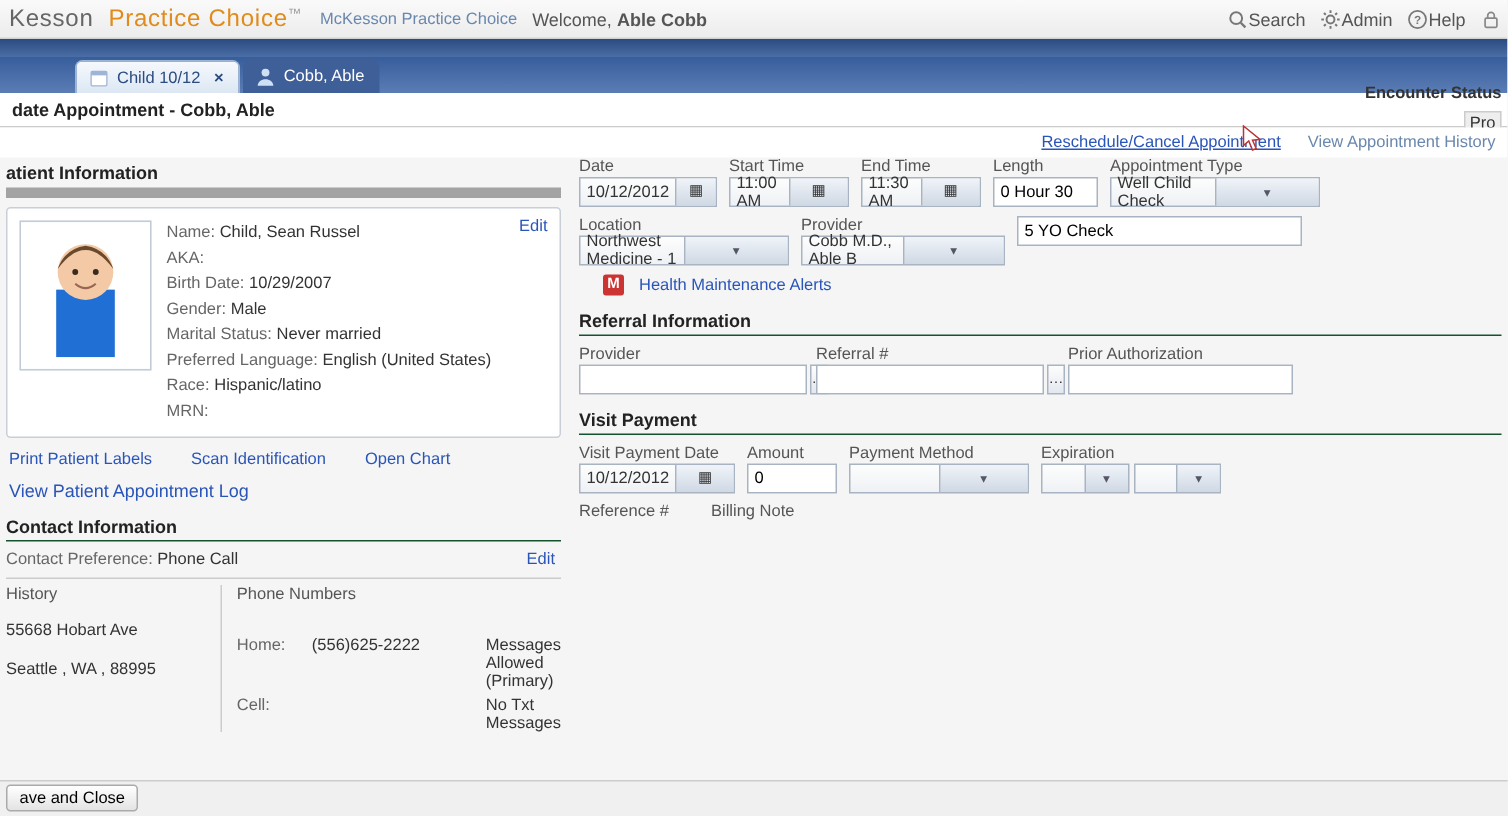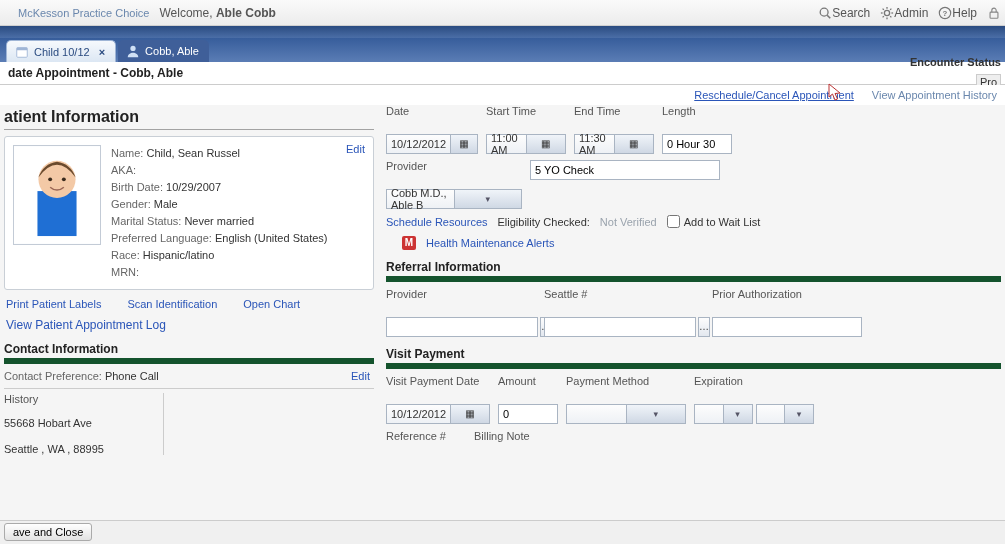--- a/index.html
+++ b/index.html
@@ -53,21 +53,21 @@
     display: flex;
     align-items: center;
     gap: 5px;
     padding: 4px 10px 4px 8px;
     border-radius: 5px 5px 0 0;
     font-size: 11px;
     margin-right: 2px;
     height: 22px;
     cursor: pointer;
   }
-  .tab.light { background: linear-gradient(#f6f9fd, #dce7f3); color: #2a4b80; border: 1px solid #9fb5d6; border-bottom: none; }
+  .tab.light { background: linear-gradient(#f6f9fd, #dce7f3); color: #2a4b80; border: 1px solid #9fb5d6; border-bottom: none; margin-left: 44px; }
   .tab.dark { background: #3f5f99; color: #fff; }
   .tab .closex { margin-left: 4px; font-weight: bold; cursor: pointer; }
 
   
   .pagehead {
     background: #fff;
     border-bottom: 1px solid #ccc;
     display: flex;
     align-items: center;
     padding: 4px 8px;
@@ -100,22 +100,22 @@
     display: flex;
     padding: 0 4px;
     gap: 12px;
   }
   .colL { width: 370px; }
   .colR { flex: 1; }
 
   .section-title {
     font-weight: bold;
     color: #222;
-    font-size: 16px;
-    border-bottom: 1px solid #a3a3a3;
+    font-size: 12px;
+    border-bottom: 7px solid #a3a3a3;
     padding: 3px 0;
     margin-bottom: 6px;
   }
 
   .pibox {
     border: 1px solid #c9cfd6;
     border-radius: 3px;
     padding: 8px;
     position: relative;
     background: #fff;
@@ -134,21 +134,21 @@
   .pibox .kv .lbl { color: #666; }
   .pibox .editlink { position: absolute; top: 6px; right: 8px; color: #2a55b8; cursor: pointer; font-size: 11px; }
 
   .linkbar { display: flex; gap: 26px; margin: 8px 2px; font-size: 11px; }
   .linkbar a, .alink { color: #2a55b8; cursor: pointer; }
 
   .subhead {
     font-weight: bold;
     font-size: 12px;
     color: #222;
-    border-bottom: 6px solid #14532d;
+    border-bottom: 1px solid #14532d;
     margin: 10px 0 6px 0;
     padding-bottom: 2px;
   }
 
   .contactrow { display: flex; font-size: 11px; position: relative; }
   .contactrow .editlink { position: absolute; right: 4px; top: 0; color: #2a55b8; cursor: pointer; }
   .addrcol { width: 160px; border-right: 1px solid #ccc; padding-right: 8px; }
   .phonecol { padding-left: 10px; flex: 1; }
   .phonecol .col3 { display: grid; grid-template-columns: 42px 108px auto; row-gap: 4px; column-gap: 8px; margin-top: 22px; }
   .ph-lbl { color: #666; }
@@ -167,21 +167,21 @@
     padding: 2px 8px;
     background: linear-gradient(#fff, #e3e3e3);
     border: 1px solid #aaa;
     border-radius: 3px;
     cursor: pointer;
   }
 
   
   .formrow { display: flex; gap: 8px; margin-bottom: 6px; }
   .fld { display: flex; flex-direction: column; font-size: 11px; }
-  .fld label { color: #555; margin-bottom: 17px; }
+  .fld label { color: #555; margin-bottom: 1px; }
   .fld input, .fld select, .fld .combo {
     height: 20px;
     border: 1px solid #a9b4c2;
     background: #fff;
     padding: 0 4px;
     font-size: 11px;
   }
   .fld .combo, .fld select {
     background: linear-gradient(#fdfdfd, #eef1f5);
   }
@@ -225,20 +225,24 @@
     cursor: pointer;
   }
 
   
   svg.ic { width: 14px; height: 14px; }
 </style>
 </head>
 <body>
 
 <div class="topbar">
+  <span class="brand">
+    <span class="k">Kesson</span>
+    <span class="pc">&nbsp;<span>Practice Choice</span></span><span class="tm">™</span>
+  </span>
   <span class="sub">McKesson Practice Choice</span>
   <span class="welcome">
     <span>Welcome,</span>
     <b>Able Cobb</b>
   </span>
   <div class="right">
     <a>
       <svg class="ic" viewBox="0 0 16 16">
           <circle cx="7" cy="7" r="4.5" fill="none" stroke="#777" stroke-width="1.5"></circle>
           <line x1="10.5" y1="10.5" x2="14" y2="14" stroke="#777" stroke-width="1.8"></line>
@@ -354,20 +358,31 @@
         <span style="color:#666">Contact Preference:</span>
         <span>Phone Call</span>
       </div>
     </div>
     <div style="border-top:1px solid #ccc; display:flex; font-size:11px; padding-top:4px">
       <div class="addrcol">
         <div style="color:#555; margin-bottom:4px">History</div>
         <div style="margin-top:12px">55668 Hobart Ave</div>
         <div style="margin-top:14px">Seattle , WA , 88995</div>
       </div>
+      <div class="phonecol">
+        <div style="color:#555">Phone Numbers</div>
+        <div class="col3">
+          <span class="ph-lbl">Home:</span>
+          <span>(556)625-2222</span>
+          <span>Messages Allowed (Primary)</span>
+          <span class="ph-lbl">Cell:</span>
+          <span></span>
+          <span>No Txt Messages</span>
+        </div>
+      </div>
     </div>
   </div>
 
   <div class="colR">
 
     <div class="formrow">
       <div class="fld" style="width:92px">
         <label>Date</label>
         <div class="combo withbtn">
             <span>10/12/2012</span>
@@ -385,61 +400,66 @@
         <label>End Time</label>
         <div class="combo withbtn">
             <span>11:30 AM</span>
             <span class="calbtn">▦</span>
           </div>
       </div>
       <div class="fld" style="width:70px">
         <label>Length</label>
         <input value="0 Hour 30" style="">
       </div>
+      <div class="fld" style="width:140px">
+        <label>Appointment Type</label>
+        <div class="combo withbtn">
+            <span>Well Child Check</span>
+            <span class="dd"></span>
+          </div>
+      </div>
     </div>
 
     <div class="formrow">
+      <div class="fld" style="width:140px">
+        <label>Location</label>
+        <div class="combo withbtn">
+            <span>Northwest Medicine - 1</span>
+            <span class="dd"></span>
+          </div>
+      </div>
       <div class="fld" style="width:136px">
         <label>Provider</label>
         <div class="combo withbtn">
             <span>Cobb M.D., Able B</span>
             <span class="dd"></span>
           </div>
       </div>
       <div class="fld" style="width:190px">
         <input value="5 YO Check" style="">
       </div>
     </div>
 
-    <div class="schedline">
-      <a class="alink">Schedule Resources</a>
-      <span>Eligibility Checked:</span>
-      <span class="muted">Not Verified</span>
-      <span class="cbwrap">
-        <input type="checkbox" style="">
-        <span>Add to Wait List</span>
-      </span>
-    </div>
 
     <div class="hm-alerts">
       <span class="redicon">M</span>
       <a>Health Maintenance Alerts</a>
     </div>
 
     <div class="subhead">Referral Information</div>
     <div class="formrow">
       <div class="fld" style="width:150px">
         <label>Provider</label>
         <div style="display:flex; gap:2px">
           <input style="flex: 1 1 0%;">
           <div class="browsebtn">…</div>
         </div>
       </div>
       <div class="fld" style="width:160px">
-        <label>Seattle #</label>
+        <label>Referral #</label>
         <div style="display:flex; gap:2px">
           <input style="flex: 1 1 0%;">
           <div class="browsebtn">…</div>
         </div>
       </div>
       <div class="fld" style="width:150px">
         <label>Prior Authorization</label>
         <input style="">
       </div>
     </div>

